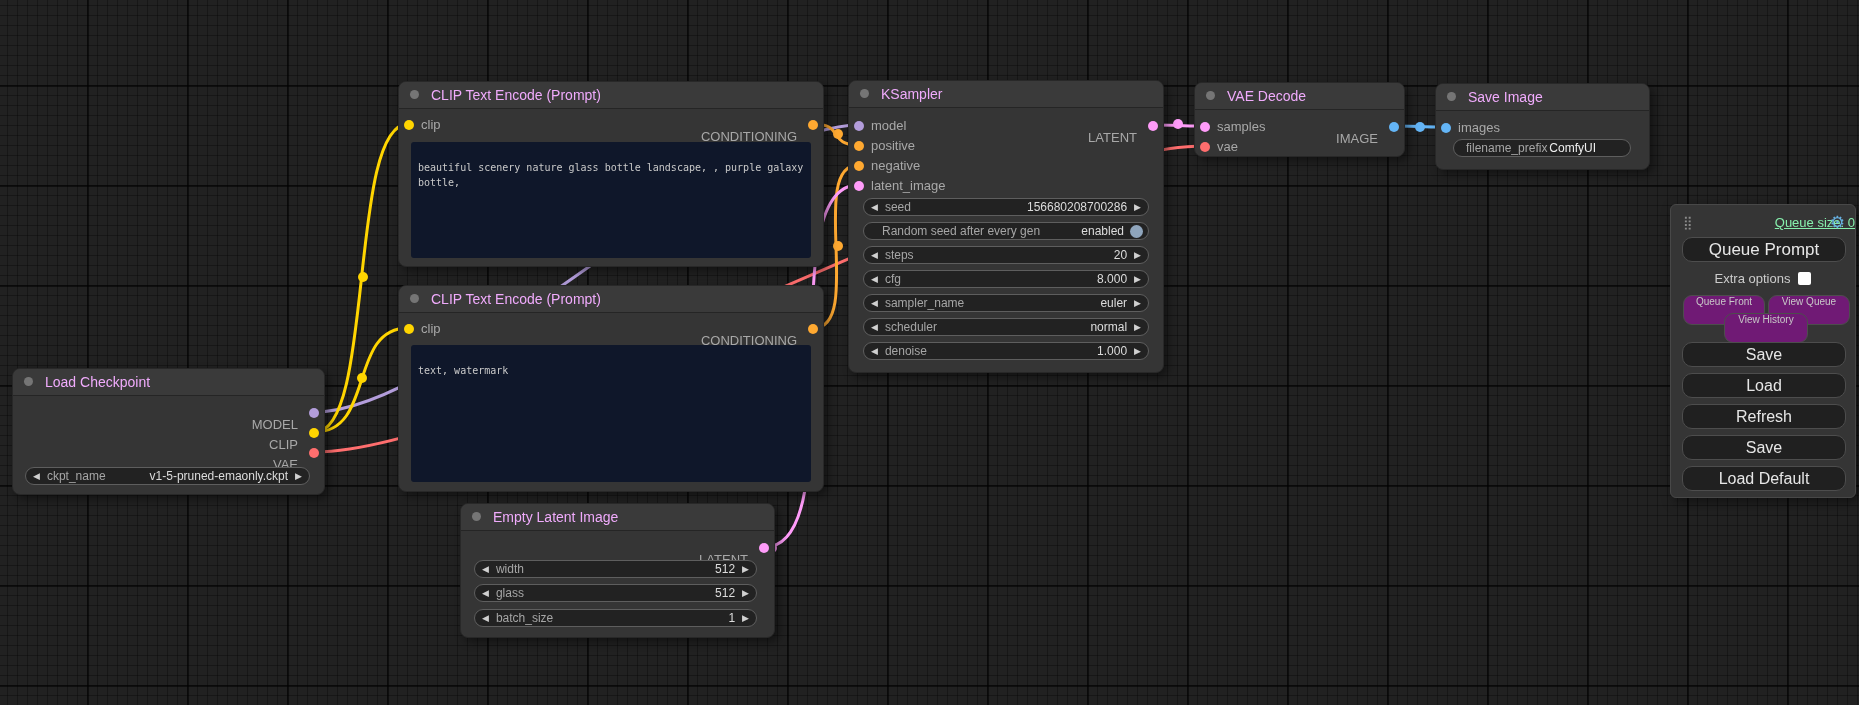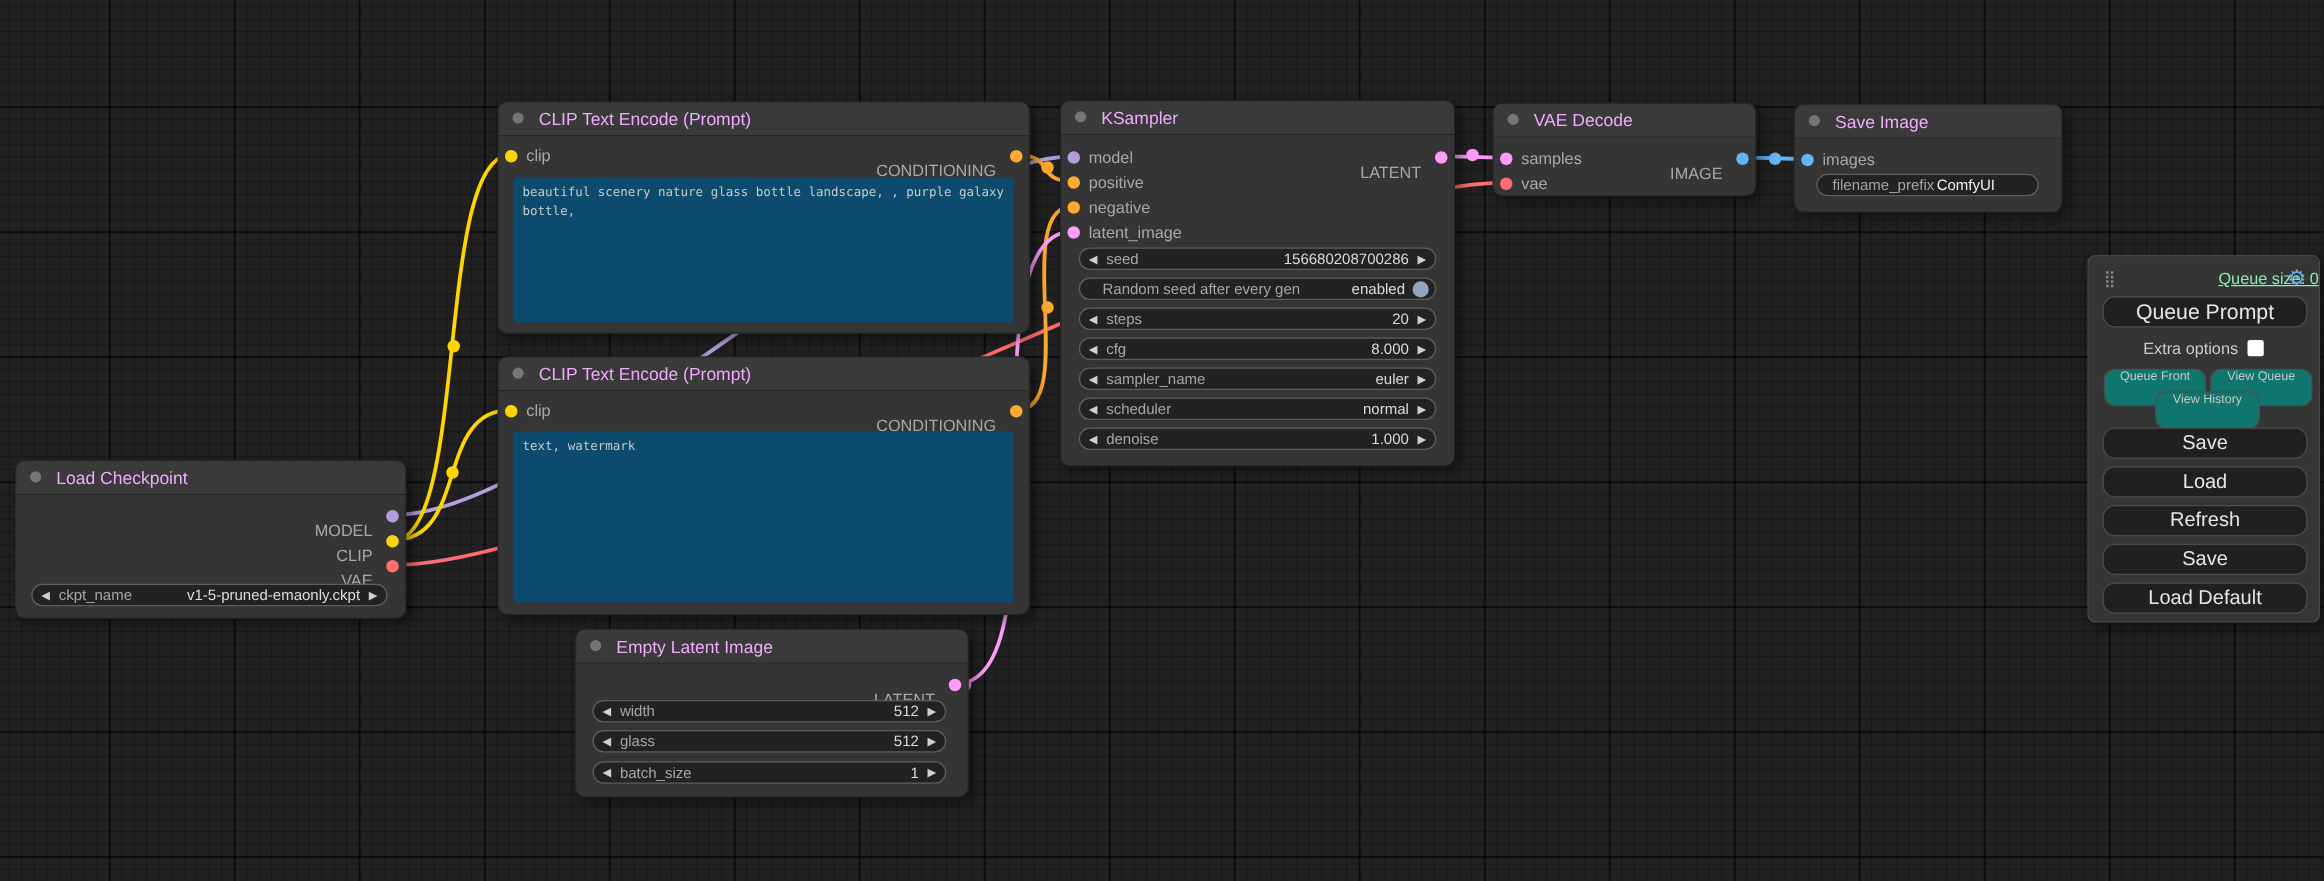--- a/index.html
+++ b/index.html
@@ -35,41 +35,41 @@
   .widget{
     position:absolute;height:18px;background:#222222;border:1px solid #5e5e5e;
     border-radius:10px;box-sizing:border-box;display:flex;align-items:center;
     font-size:12px;color:#a6a6a6;overflow:hidden;white-space:nowrap;
   }
   .warr{color:#d0d0d0;font-size:9px;padding:0 7px;line-height:16px;}
   .wlabel{color:#a6a6a6;}
   .wvalue{color:#dcdcdc;margin-left:auto;}
   .toggle-circle{width:13px;height:13px;border-radius:50%;margin:0 3px 0 6px;flex:0 0 auto;}
   .prompt{
-    position:absolute;background:#0c4a6e;border-radius:3px;color:#c9c9c9;
+    position:absolute;background:#0f172a;border-radius:3px;color:#c9c9c9;
     font-family:"DejaVu Sans Mono",monospace;font-size:10px;line-height:1.45;
-    padding:6px 7px;box-sizing:border-box;white-space:pre-wrap;word-break:break-word;overflow:hidden;
+    padding:19px 7px;box-sizing:border-box;white-space:pre-wrap;word-break:break-word;overflow:hidden;
   }
   
   #panel{
     position:absolute;left:1670px;top:204px;width:186px;height:294px;z-index:3;
     background:#353535;border:1px solid #484848;border-radius:6px;
     box-shadow:4px 4px 12px rgba(0,0,0,0.5);box-sizing:border-box;
   }
   .phead{position:absolute;left:0;right:0;top:8px;height:20px;}
   .phandle{position:absolute;left:12px;top:2px;color:#8a8a8a;font-size:13px;letter-spacing:-1px;}
   .ptitle{position:absolute;left:0;right:0;text-align:right;color:#86efac;font-size:13px;line-height:20px;text-decoration:underline;}
   .pgear{position:absolute;right:10px;top:0;font-size:17px;line-height:20px;}
   .btn{
     position:absolute;left:11px;width:164px;background:#202020;border:1px solid #4d4d4d;
     border-radius:10px;color:#e6e6e6;text-align:center;box-sizing:border-box;cursor:pointer;
   }
   .btn-big{height:25px;line-height:23px;font-size:17px;}
   .btn-small{
-    position:absolute;background:#0f766e;border:1px solid #4d4d4d;border-radius:9px;
+    position:absolute;background:#701a75;border:1px solid #4d4d4d;border-radius:9px;
     color:#c8c8c8;font-size:10px;line-height:12px;height:30px;text-align:center;box-sizing:border-box;
   }
   .extra-row{position:absolute;left:0;right:0;top:66px;text-align:center;color:#cccccc;font-size:13px;height:16px;line-height:16px;}
   .checkbox{display:inline-block;width:13px;height:13px;border-radius:2px;vertical-align:-2px;margin-left:8px;}
 </style>
 </head>
 <body>
 
 <div id="canvas">
 

